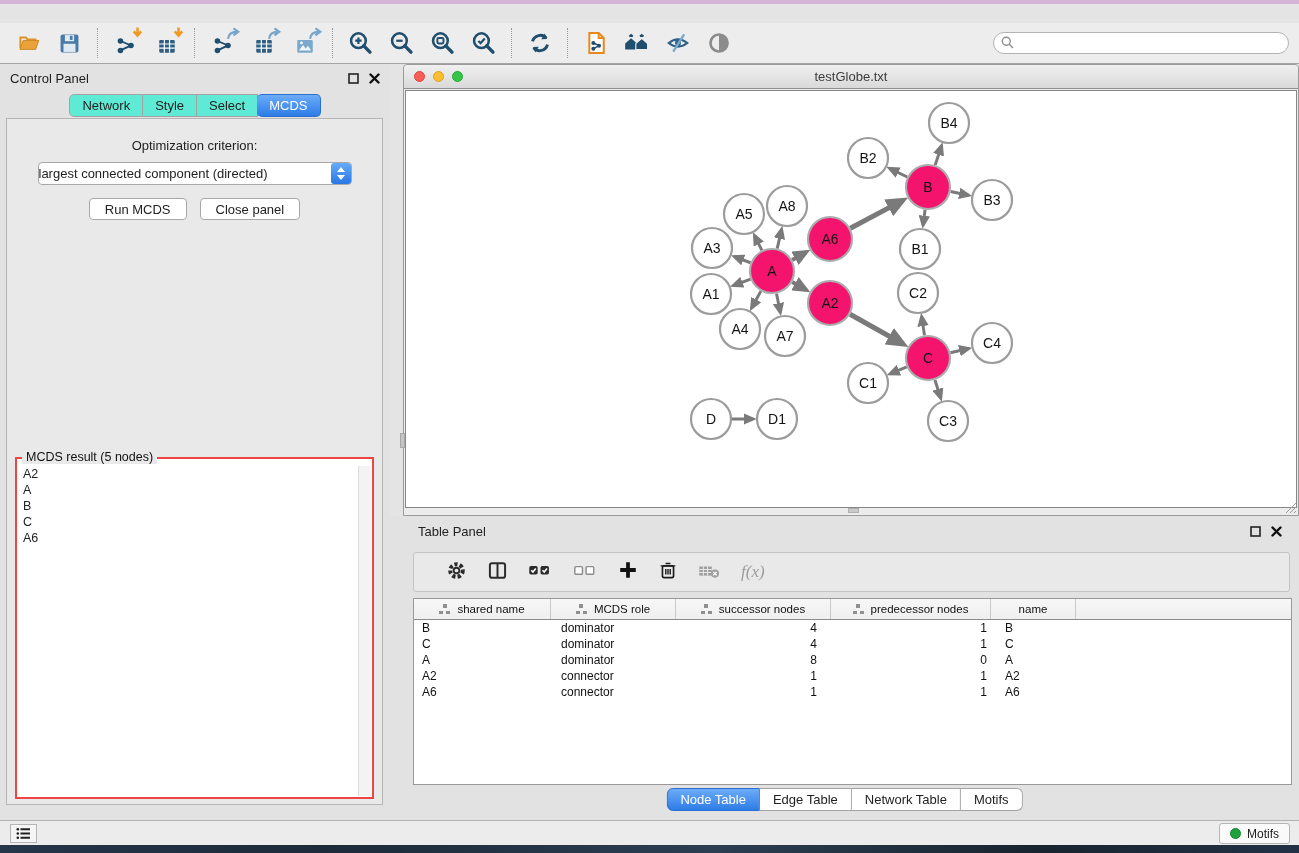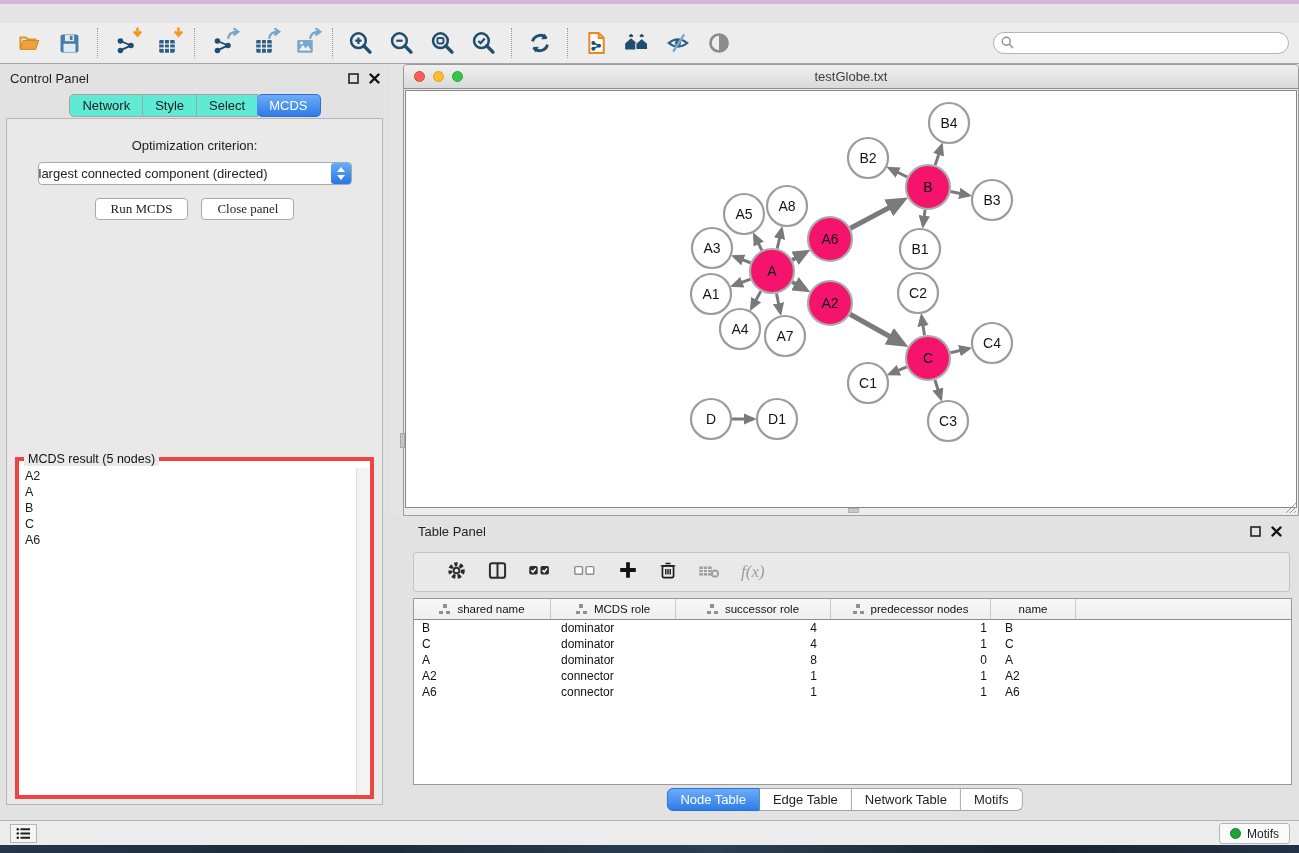--- a/index.html
+++ b/index.html
@@ -46,23 +46,23 @@
   .dropdown{margin:9px auto 0;width:314px;height:23px;background:#fff;border:1px solid #a8a8a8;
     border-radius:4px;display:flex;align-items:center;font-size:13px;}
   .stepper{width:20px;height:21px;margin-left:auto;border-radius:3px;
     background:linear-gradient(#66abf8,#2877e7);position:relative;}
   .stepper::before{content:"";position:absolute;left:6px;top:4px;border:4px solid transparent;
     border-bottom:5px solid #fff;border-top:none;}
   .stepper::after{content:"";position:absolute;left:6px;bottom:4px;border:4px solid transparent;
     border-top:5px solid #fff;border-bottom:none;}
   .cp-buttons{display:flex;justify-content:center;gap:13px;margin-top:13px;}
   .btn{height:22px;padding:0 15px;background:#fff;border:1px solid #a8a8a8;border-radius:4px;
-    font-size:13px;font-family:Liberation Serif, serif;color:#222;}
+    font-size:13px;font-family:Liberation Sans, sans-serif;color:#222;}
   .result-box{position:absolute;left:8px;right:8px;top:338px;height:342px;
-    border:4px solid #ef4444;background:#fff;}
+    border:2px solid #ef4444;background:#fff;}
   .result-legend{position:absolute;top:-9px;left:5px;background:#e9e9e9;padding:0 4px;
     font-size:12.5px;color:#111;}
   .result-list{position:absolute;left:1px;top:7px;bottom:1px;right:14px;overflow:hidden;}
   .result-item{font-size:12.5px;line-height:16px;padding-left:5px;}
   .result-scroll{position:absolute;right:1px;top:7px;bottom:1px;width:13px;background:#f3f3f3;
     border-left:1px solid #ddd;}
   
   .network-window{position:absolute;left:403px;top:64px;width:896px;height:452px;
     background:#ececec;border:1px solid #9b9b9b;border-radius:4px 4px 0 0;}
   .nw-titlebar{height:24px;background:linear-gradient(#f0f0f0,#d9d9d9);border-bottom:1px solid #8f8f8f;
@@ -452,21 +452,21 @@
           <div class="th" style="width: 137px;">
             <span class="tree-icon"></span>
             <span>shared name</span>
           </div>
           <div class="th" style="width: 125px;">
             <span class="tree-icon"></span>
             <span>MCDS role</span>
           </div>
           <div class="th" style="width: 155px;">
             <span class="tree-icon"></span>
-            <span>successor role</span>
+            <span>successor nodes</span>
           </div>
           <div class="th" style="width: 160px;">
             <span class="tree-icon"></span>
             <span>predecessor nodes</span>
           </div>
           <div class="th" style="width: 85px;">
             <span>name</span>
           </div>
           <div class="th" style="flex: 1 1 0%; border-right: none;"></div>
         </div>

